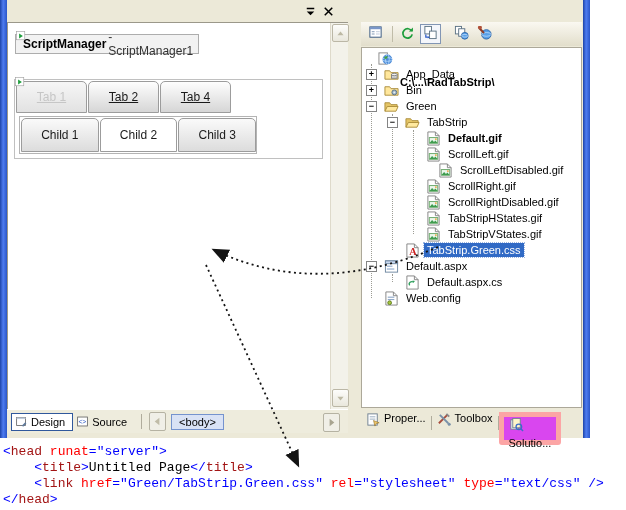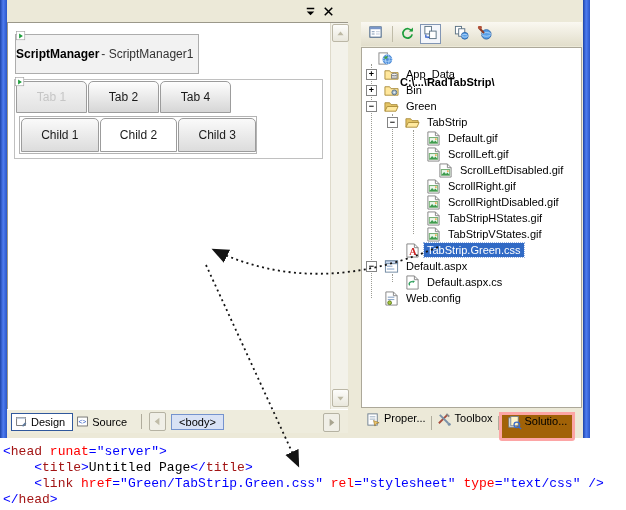--- a/index.html
+++ b/index.html
@@ -17,30 +17,30 @@
         border:1px solid #8A8873;border-bottom:none;transform:skewX(-18deg);transform-origin:bottom left;border-radius:0 3px 0 0;}
   .doc-tab span{position:relative;z-index:1;}
   .tabwell-btn{position:absolute;top:4px;width:15px;height:15px;cursor:default;}
   .design-area{position:absolute;left:7px;top:22px;width:341px;height:387px;background:#fff;
         border-top:1px solid #9B988A;border-left:1px solid #9B988A;box-sizing:border-box;}
   .scrollbar{position:absolute;right:0;top:0;width:17px;height:386px;background:#F3F2EA;border-left:1px solid #DEDACB;}
   .sb-btn{position:absolute;left:1px;width:15px;height:16px;background:linear-gradient(#FDFDFB,#E9E7DC);
         border:1px solid #BBB7A6;border-radius:2px;display:flex;align-items:center;justify-content:center;}
   .sb-btn svg{width:11px;height:11px}
   
-  .sm-box{position:absolute;left:7px;top:11px;width:184px;height:40px;background:#F2F2F2;border:1px solid #ADADAD;
-        display:flex;align-items:center;padding-left:0;box-sizing:border-box;font-size:12px;color:#333;}
+  .sm-box{position:absolute;left:7px;top:11px;width:184px;height:20px;background:#F2F2F2;border:1px solid #ADADAD;
+        display:flex;align-items:center;padding-left:7px;box-sizing:border-box;font-size:12px;color:#333;}
   .sm-box b{color:#000;margin-right:2px;}
   .glyph{position:absolute;width:10px;height:10px;z-index:3;}
   .glyph svg{width:10px;height:10px;display:block}
   .rad-strip{position:absolute;left:6px;top:56px;width:309px;height:80px;border:1px solid #C0C0C0;background:#fff;box-sizing:border-box;}
   .tabrow{position:absolute;left:1px;top:1px;display:flex;}
   .dtab{width:71px;height:32px;border:1px solid #9C9C9C;border-radius:5px 5px 0 0;margin-right:1px;
         background:linear-gradient(#FEFEFE,#D6D6D6);display:flex;align-items:center;justify-content:center;
-        font-size:12px;color:#1A1A1A;box-sizing:border-box;}
+        font-size:12px;color:#1A1A1A;box-sizing:border-box;text-decoration:underline;}
   .dtab.disabled{color:#C6C6C6;background:linear-gradient(#F6F6F6,#E2E2E2);}
   .dtab.selected{background:#fff;}
   .child-wrap{position:absolute;left:4px;top:36px;width:238px;height:38px;border:1px solid #B4B4B4;box-sizing:border-box;}
   .ctab{width:78px;height:34px;margin:1px 0 0 1px;border:1px solid #9C9C9C;border-radius:5px 5px 0 0;
         background:linear-gradient(#FAFAFA,#DCDCDC);display:flex;align-items:center;justify-content:center;
         font-size:12px;color:#1A1A1A;box-sizing:border-box;}
   .ctab.selected{background:#fff;}
   .childrow{display:flex;}
   
   .view-bar{position:absolute;left:7px;top:409px;width:341px;height:24px;background:#EEECDD;border-top:1px solid #FFF;
@@ -76,21 +76,21 @@
         text-align:center;color:#000;margin-right:7px;flex:none;box-sizing:border-box;}
   .slot{width:18px;flex:none;}
   .ticon{width:16px;height:16px;margin-right:3px;flex:none;}
   .ticon svg{width:15px;height:15px;display:block;margin-top:1px;}
   .tlabel{padding:0 3px;line-height:14px;}
   .tlabel.sel{background:#316AC5;color:#fff;outline:1px dotted #9CB6E2;}
   .tlabel.bold{font-weight:bold;margin-top:48px;}
   .se-tabs{position:absolute;left:361px;top:412px;width:221px;height:25px;display:flex;align-items:flex-start;}
   .se-tab{display:flex;gap:3px;padding:0 5px;font-size:11px;height:22px;color:#000;}
   .se-tab svg{width:15px;height:15px}
-  .se-tab.active{background:#a16207;border:3px solid #fca5a5;border-radius:0 0 3px 3px;height:23px;}
+  .se-tab.active{background:#d946ef;border:5px solid #fca5a5;border-radius:0 0 3px 3px;height:23px;flex-direction:column;}
   .se-tab-sep{width:1px;height:14px;background:#B0AC9C;margin-top:4px;}
   
   .code{position:absolute;left:3px;top:444px;font:13px/16px "Liberation Mono",monospace;white-space:pre;color:#000;}
   .c-delim{color:#0000FF}.c-tag{color:#A31515}.c-attr{color:#FF0000}.c-val{color:#0000FF}.c-plain{color:#000}
   
   .overlay{position:absolute;left:0;top:0;width:626px;height:510px;pointer-events:none;z-index:9;}
 </style>
 </head>
 <body>
 
@@ -283,21 +283,21 @@
         <div class="tree-row" style="padding-left: 25px;">
           <span class="expand">−</span>
           <span class="ticon">
             <svg viewBox="0 0 16 16">
               <path d="M1 13V4h5l1.5 2H14v2" fill="#E5C565" stroke="#AC8E3C"></path>
               <path d="M3.5 8H15l-2.2 5H1z" fill="#FFE99F" stroke="#AC8E3C"></path>
             </svg>
           </span>
           <span class="tlabel">TabStrip</span>
         </div>
-        <div class="tree-row" style="padding-left: 46px;">
+        <div class="tree-row" style="padding-left: 46px; font-weight: bold;">
           <span class="slot"></span>
           <span class="ticon">
             <svg viewBox="0 0 16 16">
               <path d="M2 1h8l4 4v10H2z" fill="#fff" stroke="#848484"></path>
               <path d="M10 1v4h4" fill="none" stroke="#848484"></path>
               <rect x="3.5" y="7" width="9" height="6" fill="#EAF6EA" stroke="#6AA96A"></rect>
               <path d="M3.5 13l3-3.5 2 2.2 1.5-1.7 2.5 3z" fill="#3E9C4E"></path>
               <circle cx="10.5" cy="8.6" r="1" fill="#F0A03C"></circle>
             </svg>
           </span>

